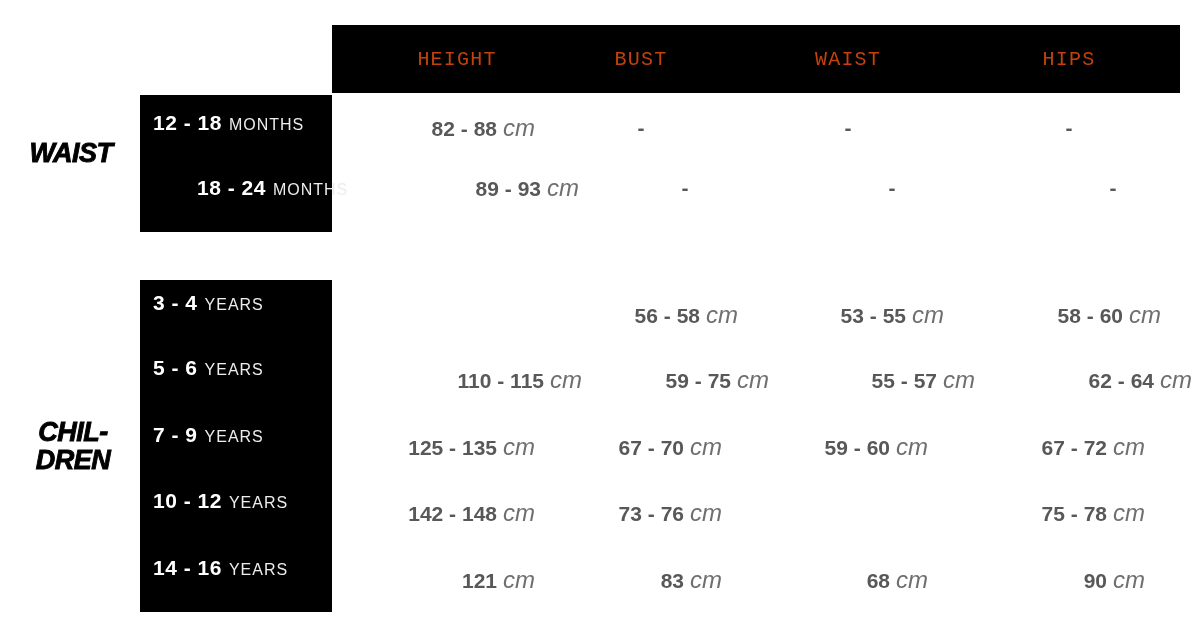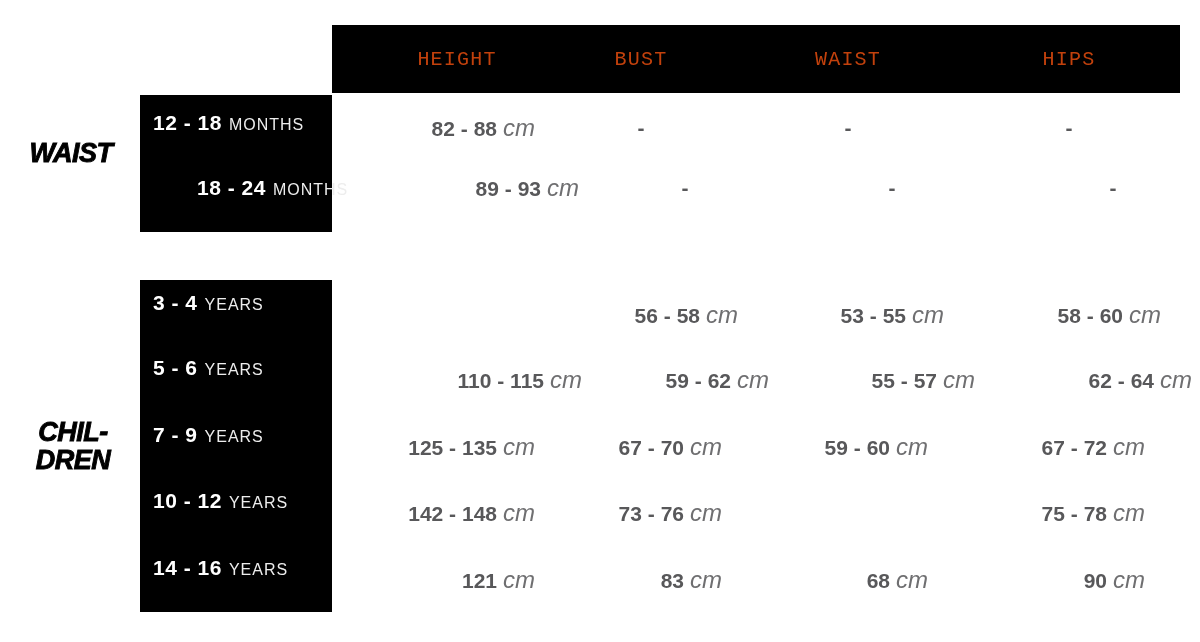--- a/index.html
+++ b/index.html
@@ -98,21 +98,21 @@
     <span class="cell vc1"><b>56 - 58</b><i class="u">cm</i></span>
     <span class="cell vc2"><b>53 - 55</b><i class="u">cm</i></span>
     <span class="cell vc3"><b>58 - 60</b><i class="u">cm</i></span>
   </div>
 
   <div class="row rc1">
     <span class="row-label lift12">
       <b>5 - 6</b><span class="unit">YEARS</span>
     </span>
     <span class="cell vc0"><b>110 - 115</b><i class="u">cm</i></span>
-    <span class="cell vc1"><b>59 - 62</b><i class="u">cm</i></span>
+    <span class="cell vc1"><b>59 - 75</b><i class="u">cm</i></span>
     <span class="cell vc2"><b>55 - 57</b><i class="u">cm</i></span>
     <span class="cell vc3"><b>62 - 64</b><i class="u">cm</i></span>
   </div>
 
   <div class="row rc2">
     <span class="row-label lift12">
       <b>7 - 9</b><span class="unit">YEARS</span>
     </span>
     <span class="cell vc0"><b>125 - 135</b><i class="u">cm</i></span>
     <span class="cell vc1"><b>67 - 70</b><i class="u">cm</i></span>

